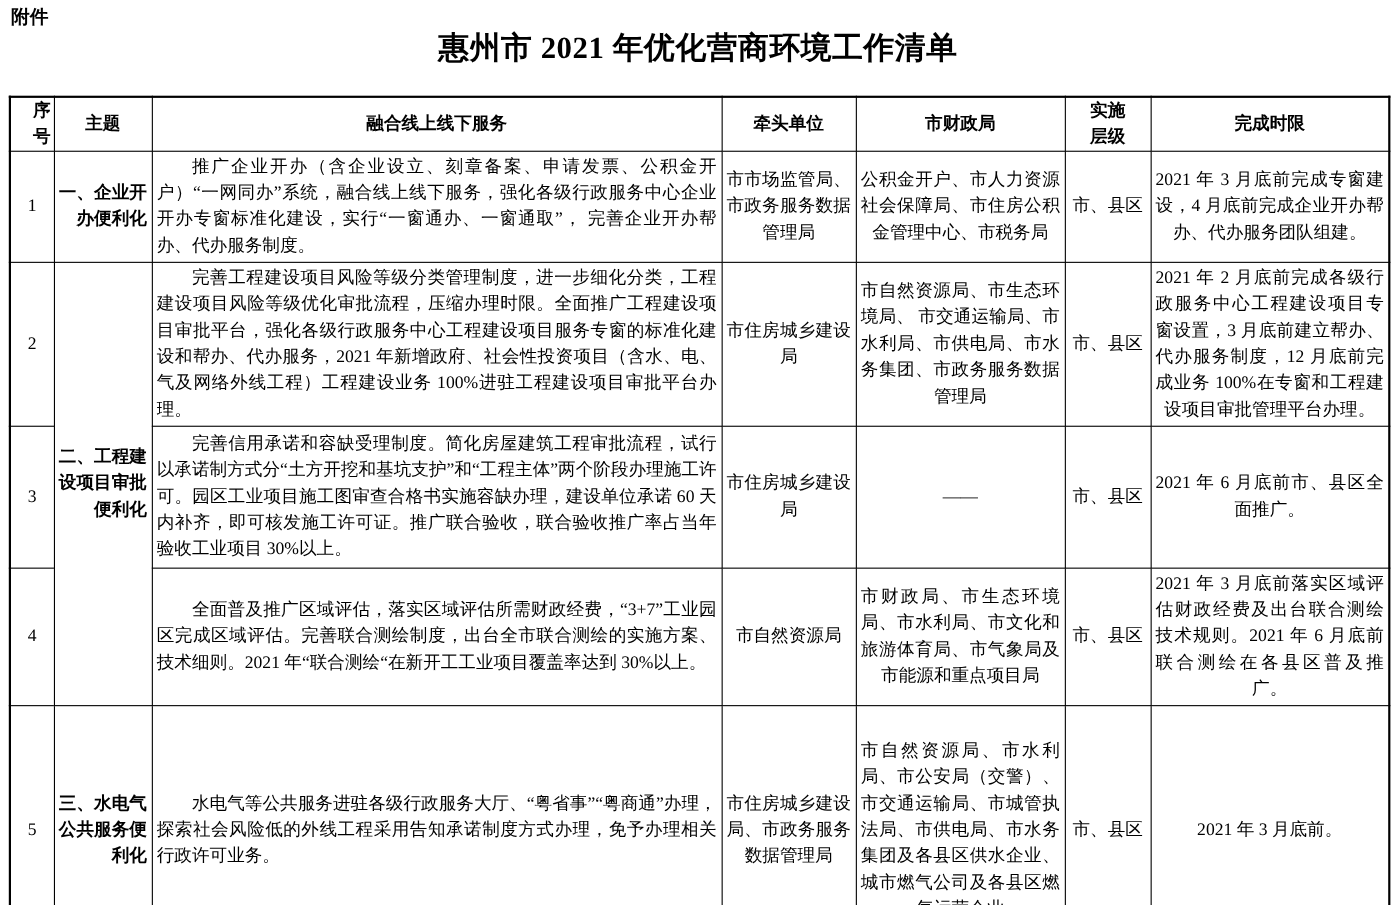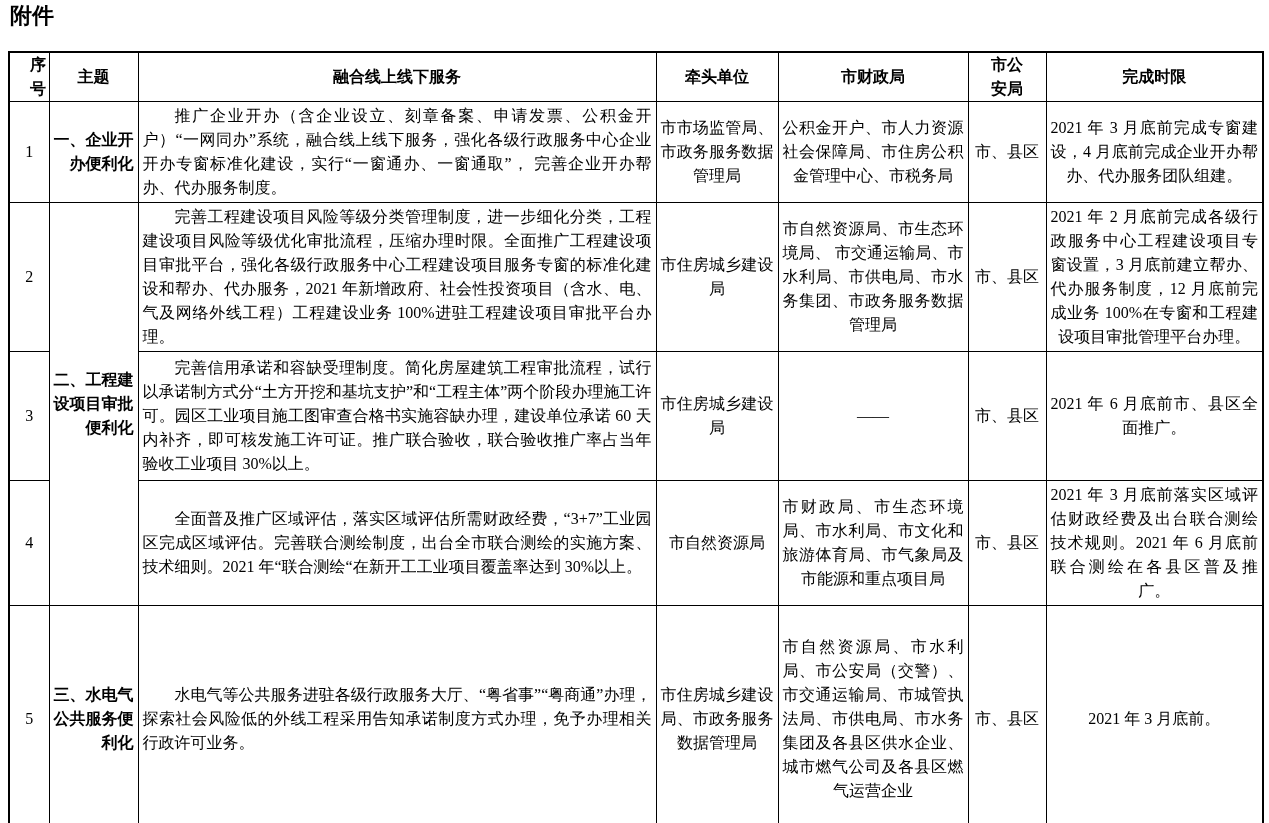--- a/index.html
+++ b/index.html
@@ -15,21 +15,21 @@
   .page {
     position: relative;
     width: 1269px;
     height: 823px;
     box-sizing: border-box;
     padding-top: 6px;
   }
   .attachment {
     font-family: "Liberation Sans", "DejaVu Sans", sans-serif;
     font-weight: bold;
-    font-size: 22px;
+    font-size: 17px;
     margin-left: 10px;
     line-height: 20px;
   }
   .doc-title {
     text-align: center;
     font-weight: bold;
     font-size: 28px;
     line-height: 34px;
     margin-top: 2px;
     letter-spacing: 0.5px;
@@ -97,40 +97,41 @@
     padding: 0 2px;
   }
 </style>
 </head>
 <body>
 
 <div class="page">
 
   <div class="attachment">附件</div>
 
+  <div class="doc-title">惠州市 2021 年优化营商环境工作清单</div>
 
   <table class="work-table">
     <colgroup>
       <col style="width:40px">
       <col style="width:89px">
       <col style="width:518px">
       <col style="width:122px">
       <col style="width:190px">
       <col style="width:78px">
       <col style="width:217px">
     </colgroup>
 
     <tbody>
         <tr class="header-row">
       <th>序号</th>
       <th>主题</th>
       <th>融合线上线下服务</th>
       <th>牵头单位</th>
       <th>市财政局</th>
-      <th>市公安局</th>
+      <th>实施层级</th>
       <th>完成时限</th>
     </tr>
 
     <tr class="row-1">
       <td class="c-seq">1</td>
       <td class="c-theme">一、企业开办便利化</td>
       <td class="c-measure">推广企业开办（含企业设立、刻章备案、申请发票、公积金开户）“一网同办”系统，融合线上线下服务，强化各级行政服务中心企业开办专窗标准化建设，实行“一窗通办、一窗通取”， 完善企业开办帮办、代办服务制度。</td>
       <td class="c-center">市市场监管局、市政务服务数据管理局</td>
       <td class="c-center">公积金开户、市人力资源社会保障局、市住房公积金管理中心、市税务局</td>
       <td class="c-level">市、县区</td>

